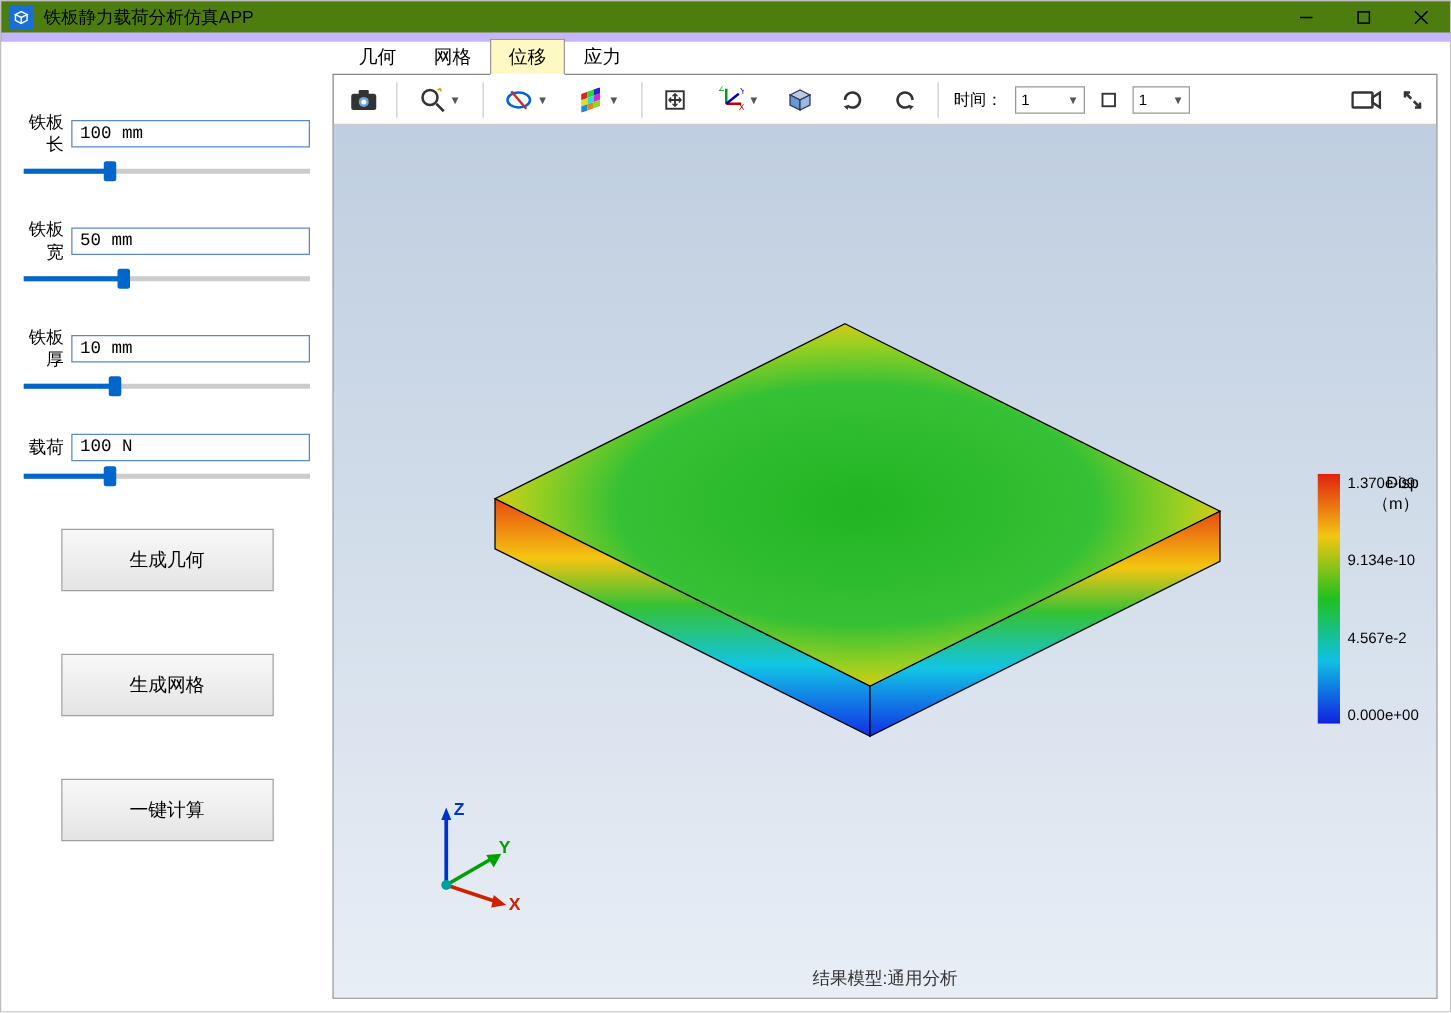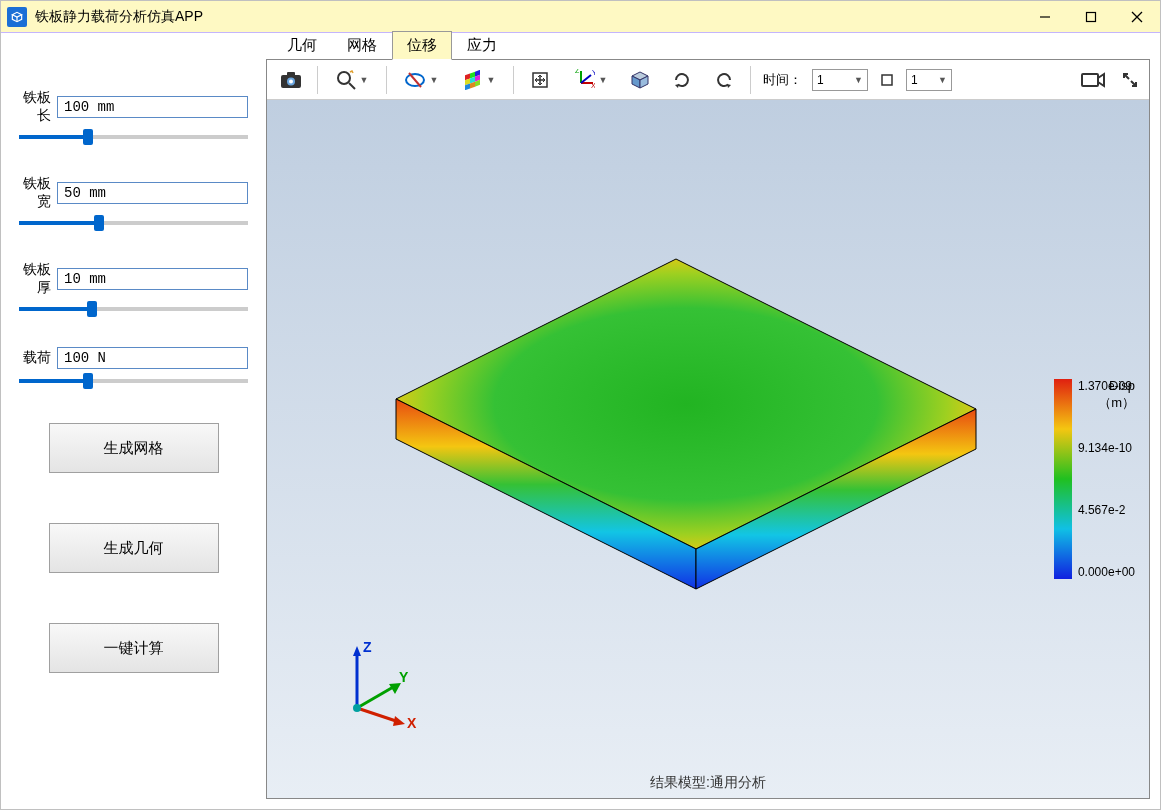--- a/index.html
+++ b/index.html
@@ -6,22 +6,22 @@
   body {
     margin: 0;
     font-family: "Microsoft YaHei", Arial, sans-serif;
     font-size: 13px;
     background: #fff;
     color: #000;
   }
   .window { width: 1161px; height: 810px; display: flex; flex-direction: column; border: 1px solid #c0c0c0; }
   
   .titlebar {
-    height: 32px; display: flex; align-items: center; background: #fef9c3;
-    border-bottom: 1px solid #c4b5fd; padding-left: 6px;
+    height: 32px; display: flex; align-items: center; background: #4d7c0f;
+    border-bottom: 7px solid #c4b5fd; padding-left: 6px;
   }
   .app-icon {
     width: 20px; height: 20px; background: #1a6fd6; border-radius: 2px;
     display: flex; align-items: center; justify-content: center; margin-right: 8px;
   }
   .app-icon svg { width: 14px; height: 14px; }
   .title { font-size: 14px; }
   .tb-spacer { flex: 1; }
   .tb-btn {
     width: 46px; height: 32px; display: flex; align-items: center; justify-content: center;
@@ -186,24 +186,24 @@
           <input class="param-input" value="100 N" style="">
         </div>
         <div class="slider-track">
           <div class="slider-fill" style="width:30%"></div>
             <div class="slider-thumb" style="left:30%"></div>
         </div>
       </div>
 
       <div class="actions">
         <div class="big-btn">
+            <span>生成几何</span>
+          </div>
+        <div class="big-btn">
             <span>生成网格</span>
-          </div>
-        <div class="big-btn">
-            <span>生成几何</span>
           </div>
         <div class="big-btn">
             <span>一键计算</span>
           </div>
       </div>
     </div>
 
     <div class="main">
       <div class="tabbar">
         <div class="tab">几何</div>

